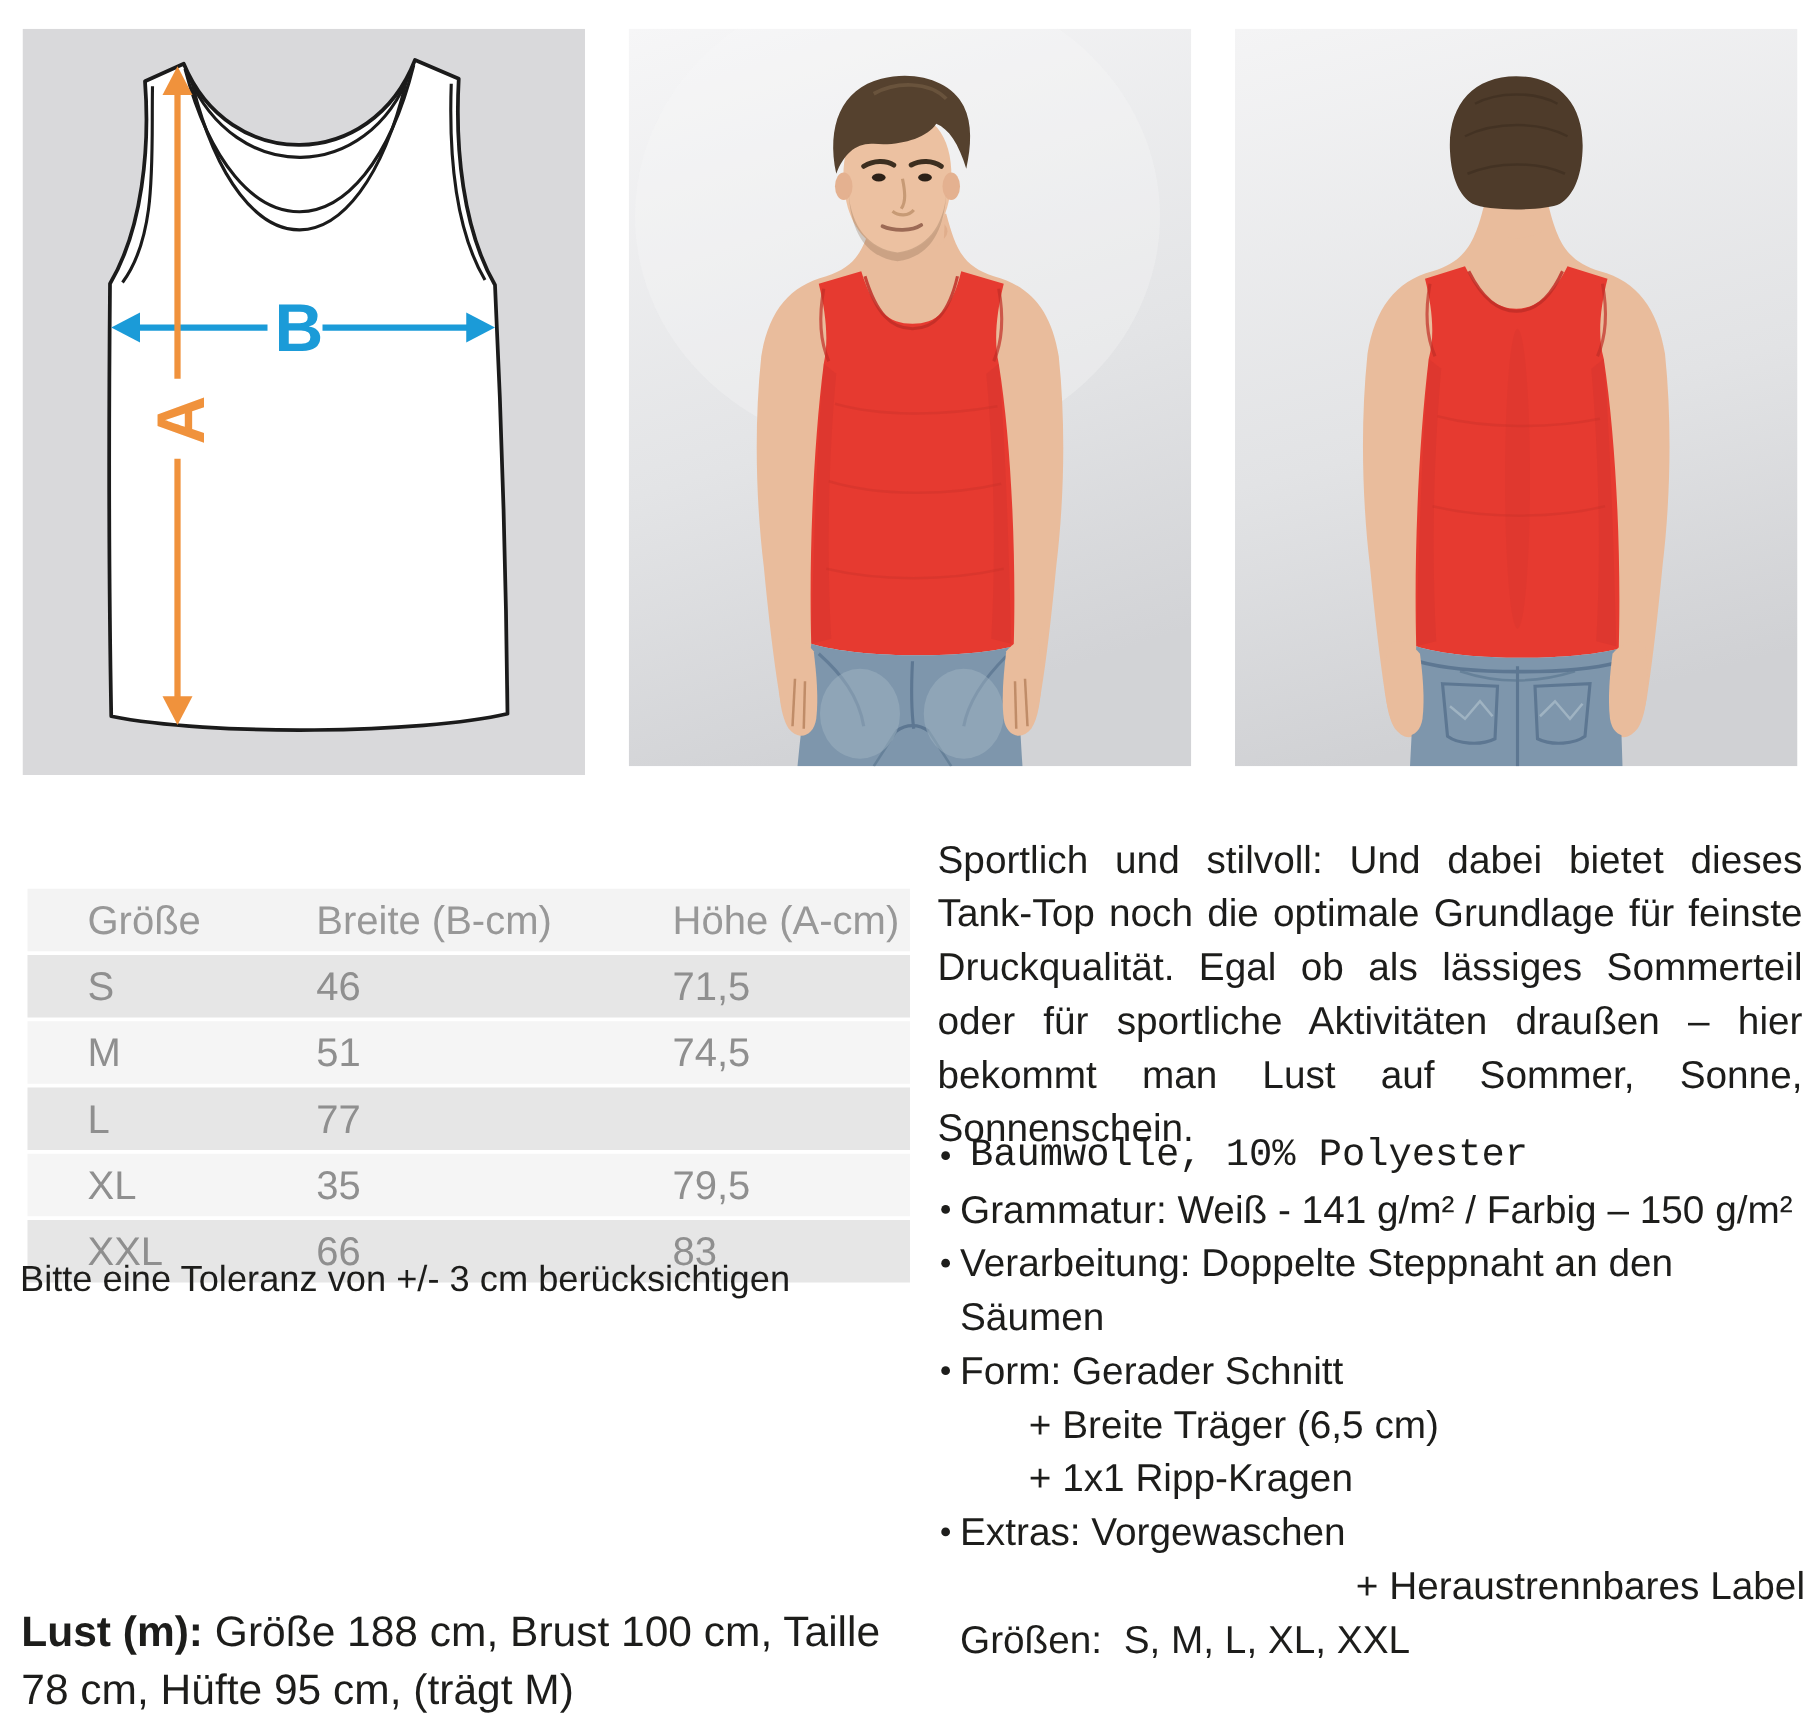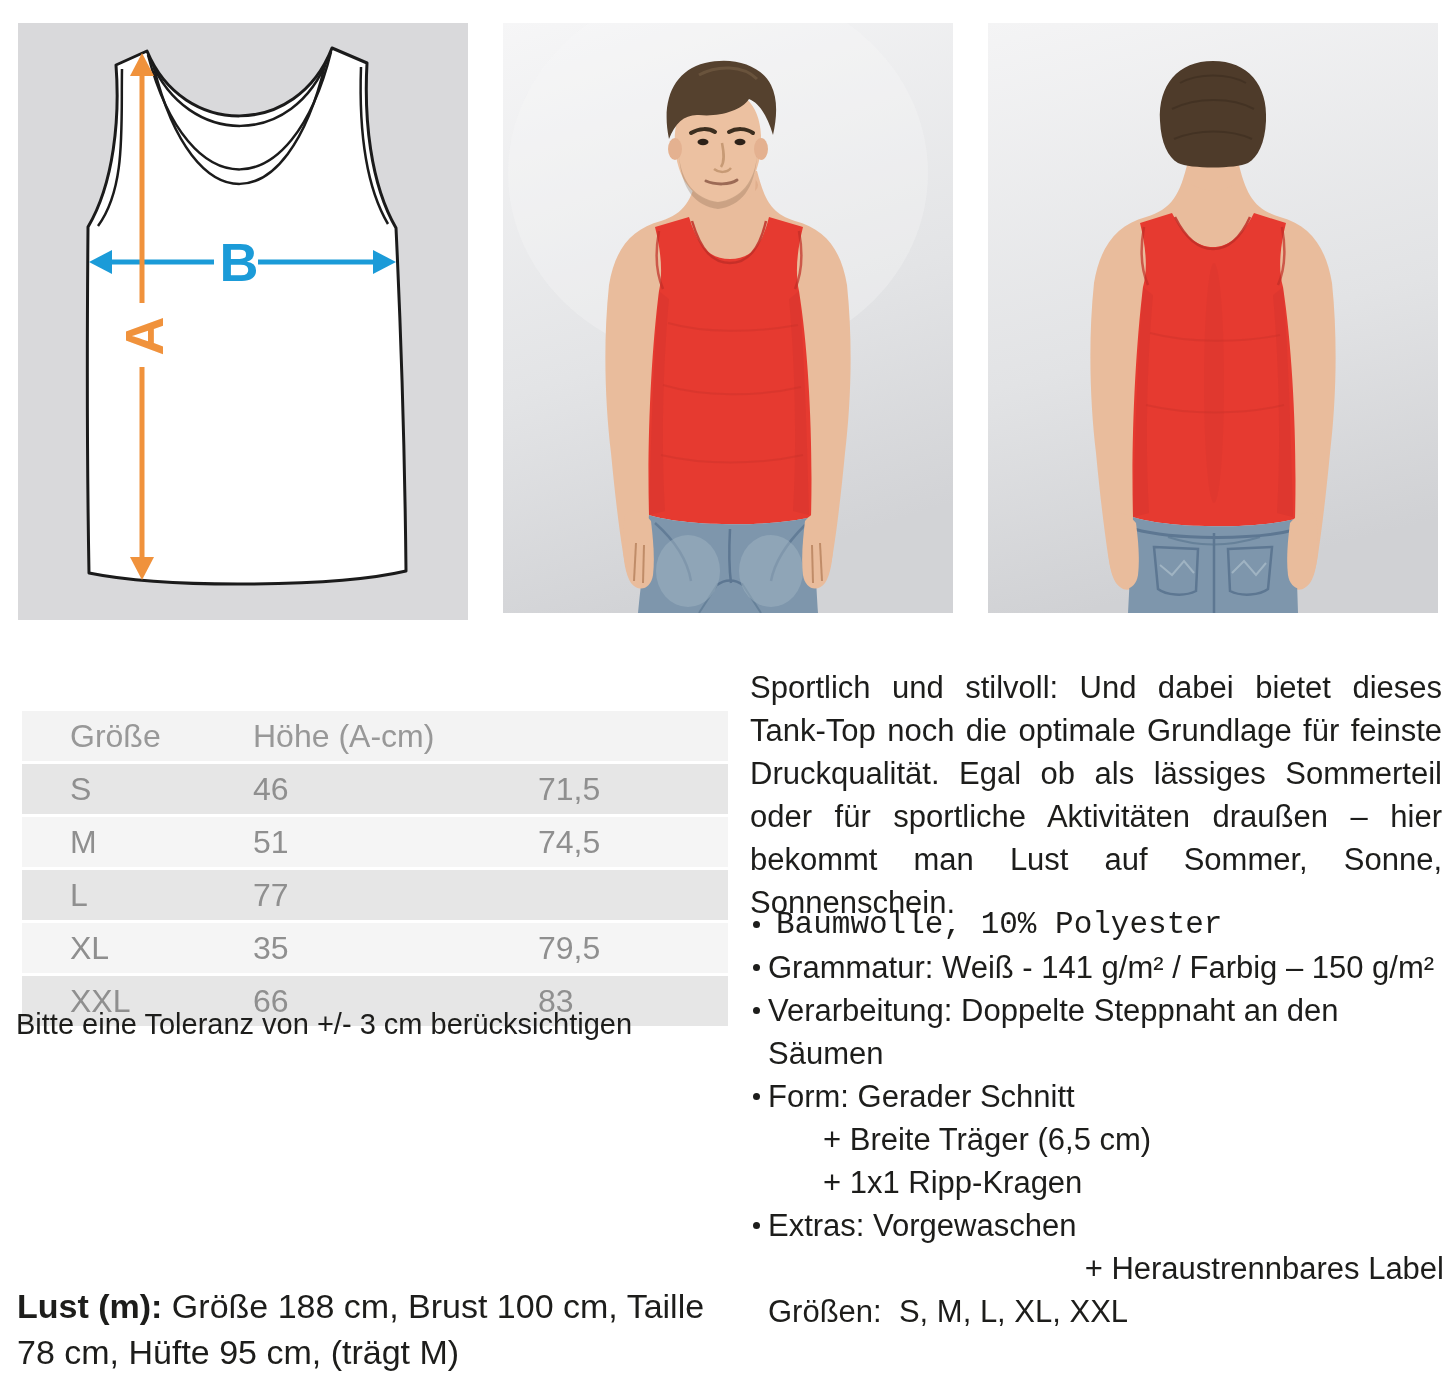--- a/index.html
+++ b/index.html
@@ -208,20 +208,21 @@
         <path d="M 192,60 C 210,50 240,50 258,60"></path>
         <path d="M 184,86 C 208,74 244,74 266,86"></path>
         <path d="M 186,116 C 210,106 242,106 264,116"></path>
       </g>
     </svg>
   </div>
 
   <div class="size-table">
     <div class="t-row t-head">
       <div>Größe</div>
+      <div>Breite (B-cm)</div>
       <div>Höhe (A-cm)</div>
     </div>
     <div class="t-body">
     <div class="t-row">
       <div>S</div>
       <div>46</div>
       <div>71,5</div>
     </div>
 
     <div class="t-row">

